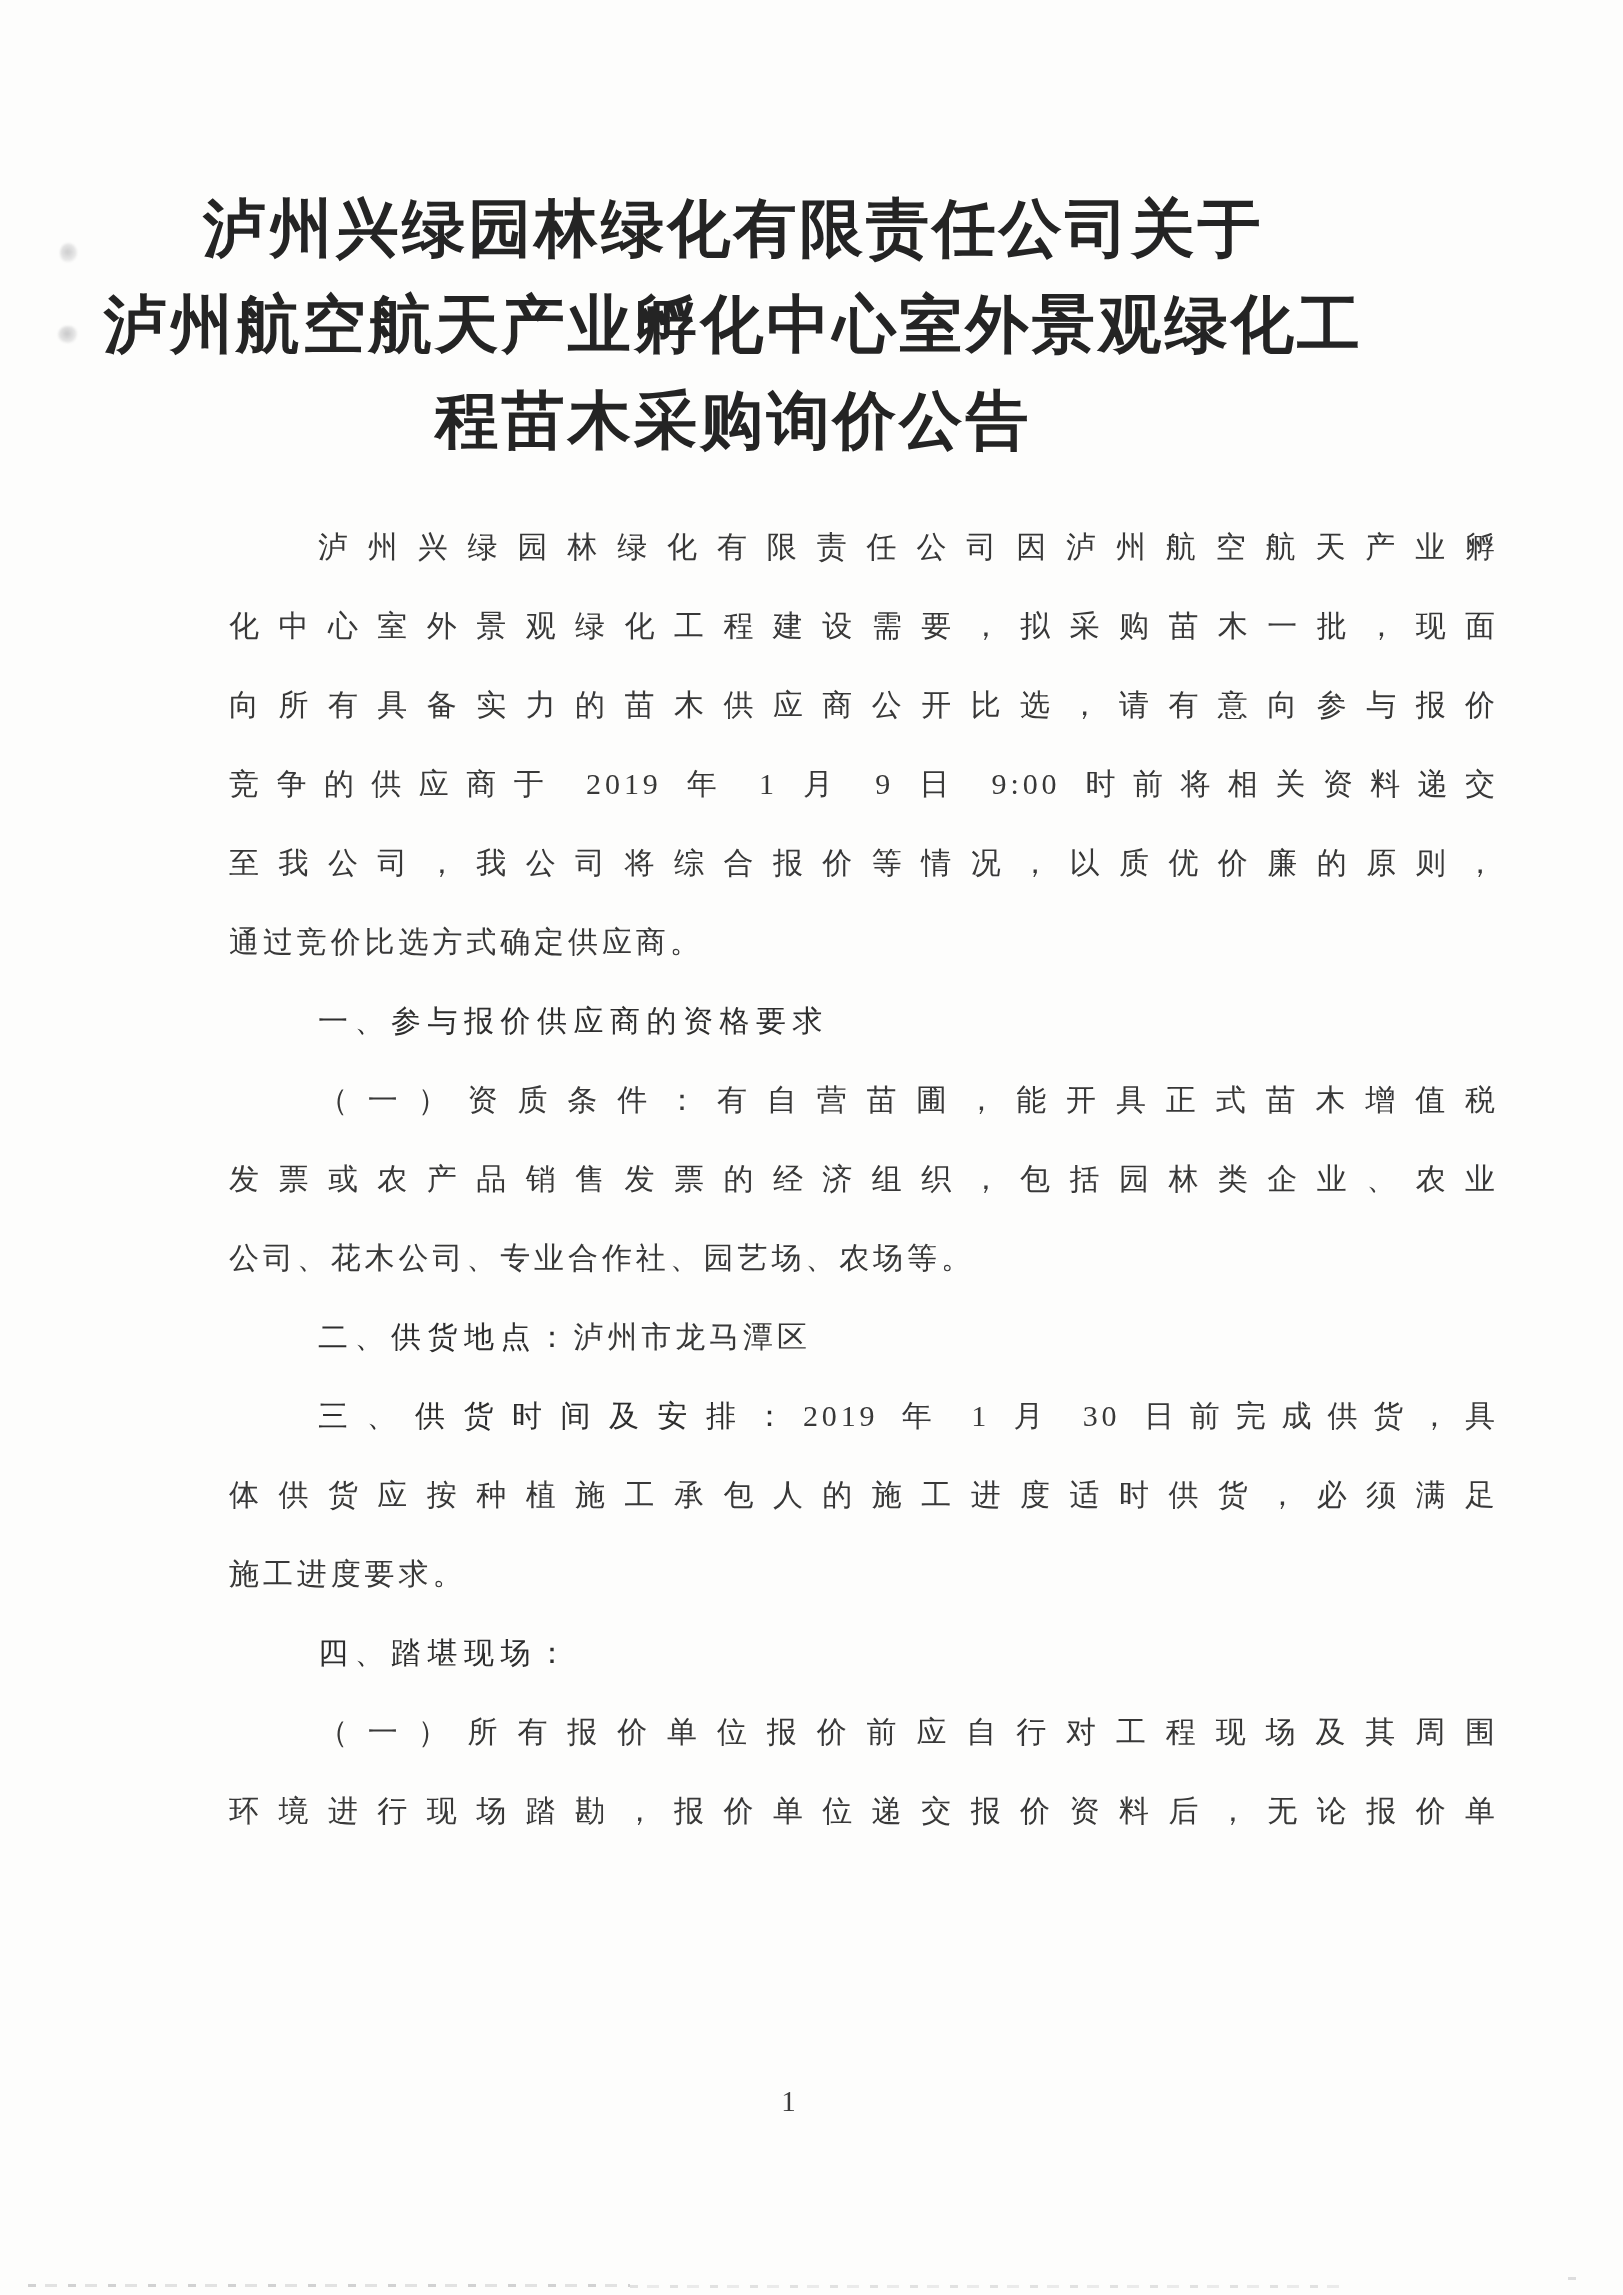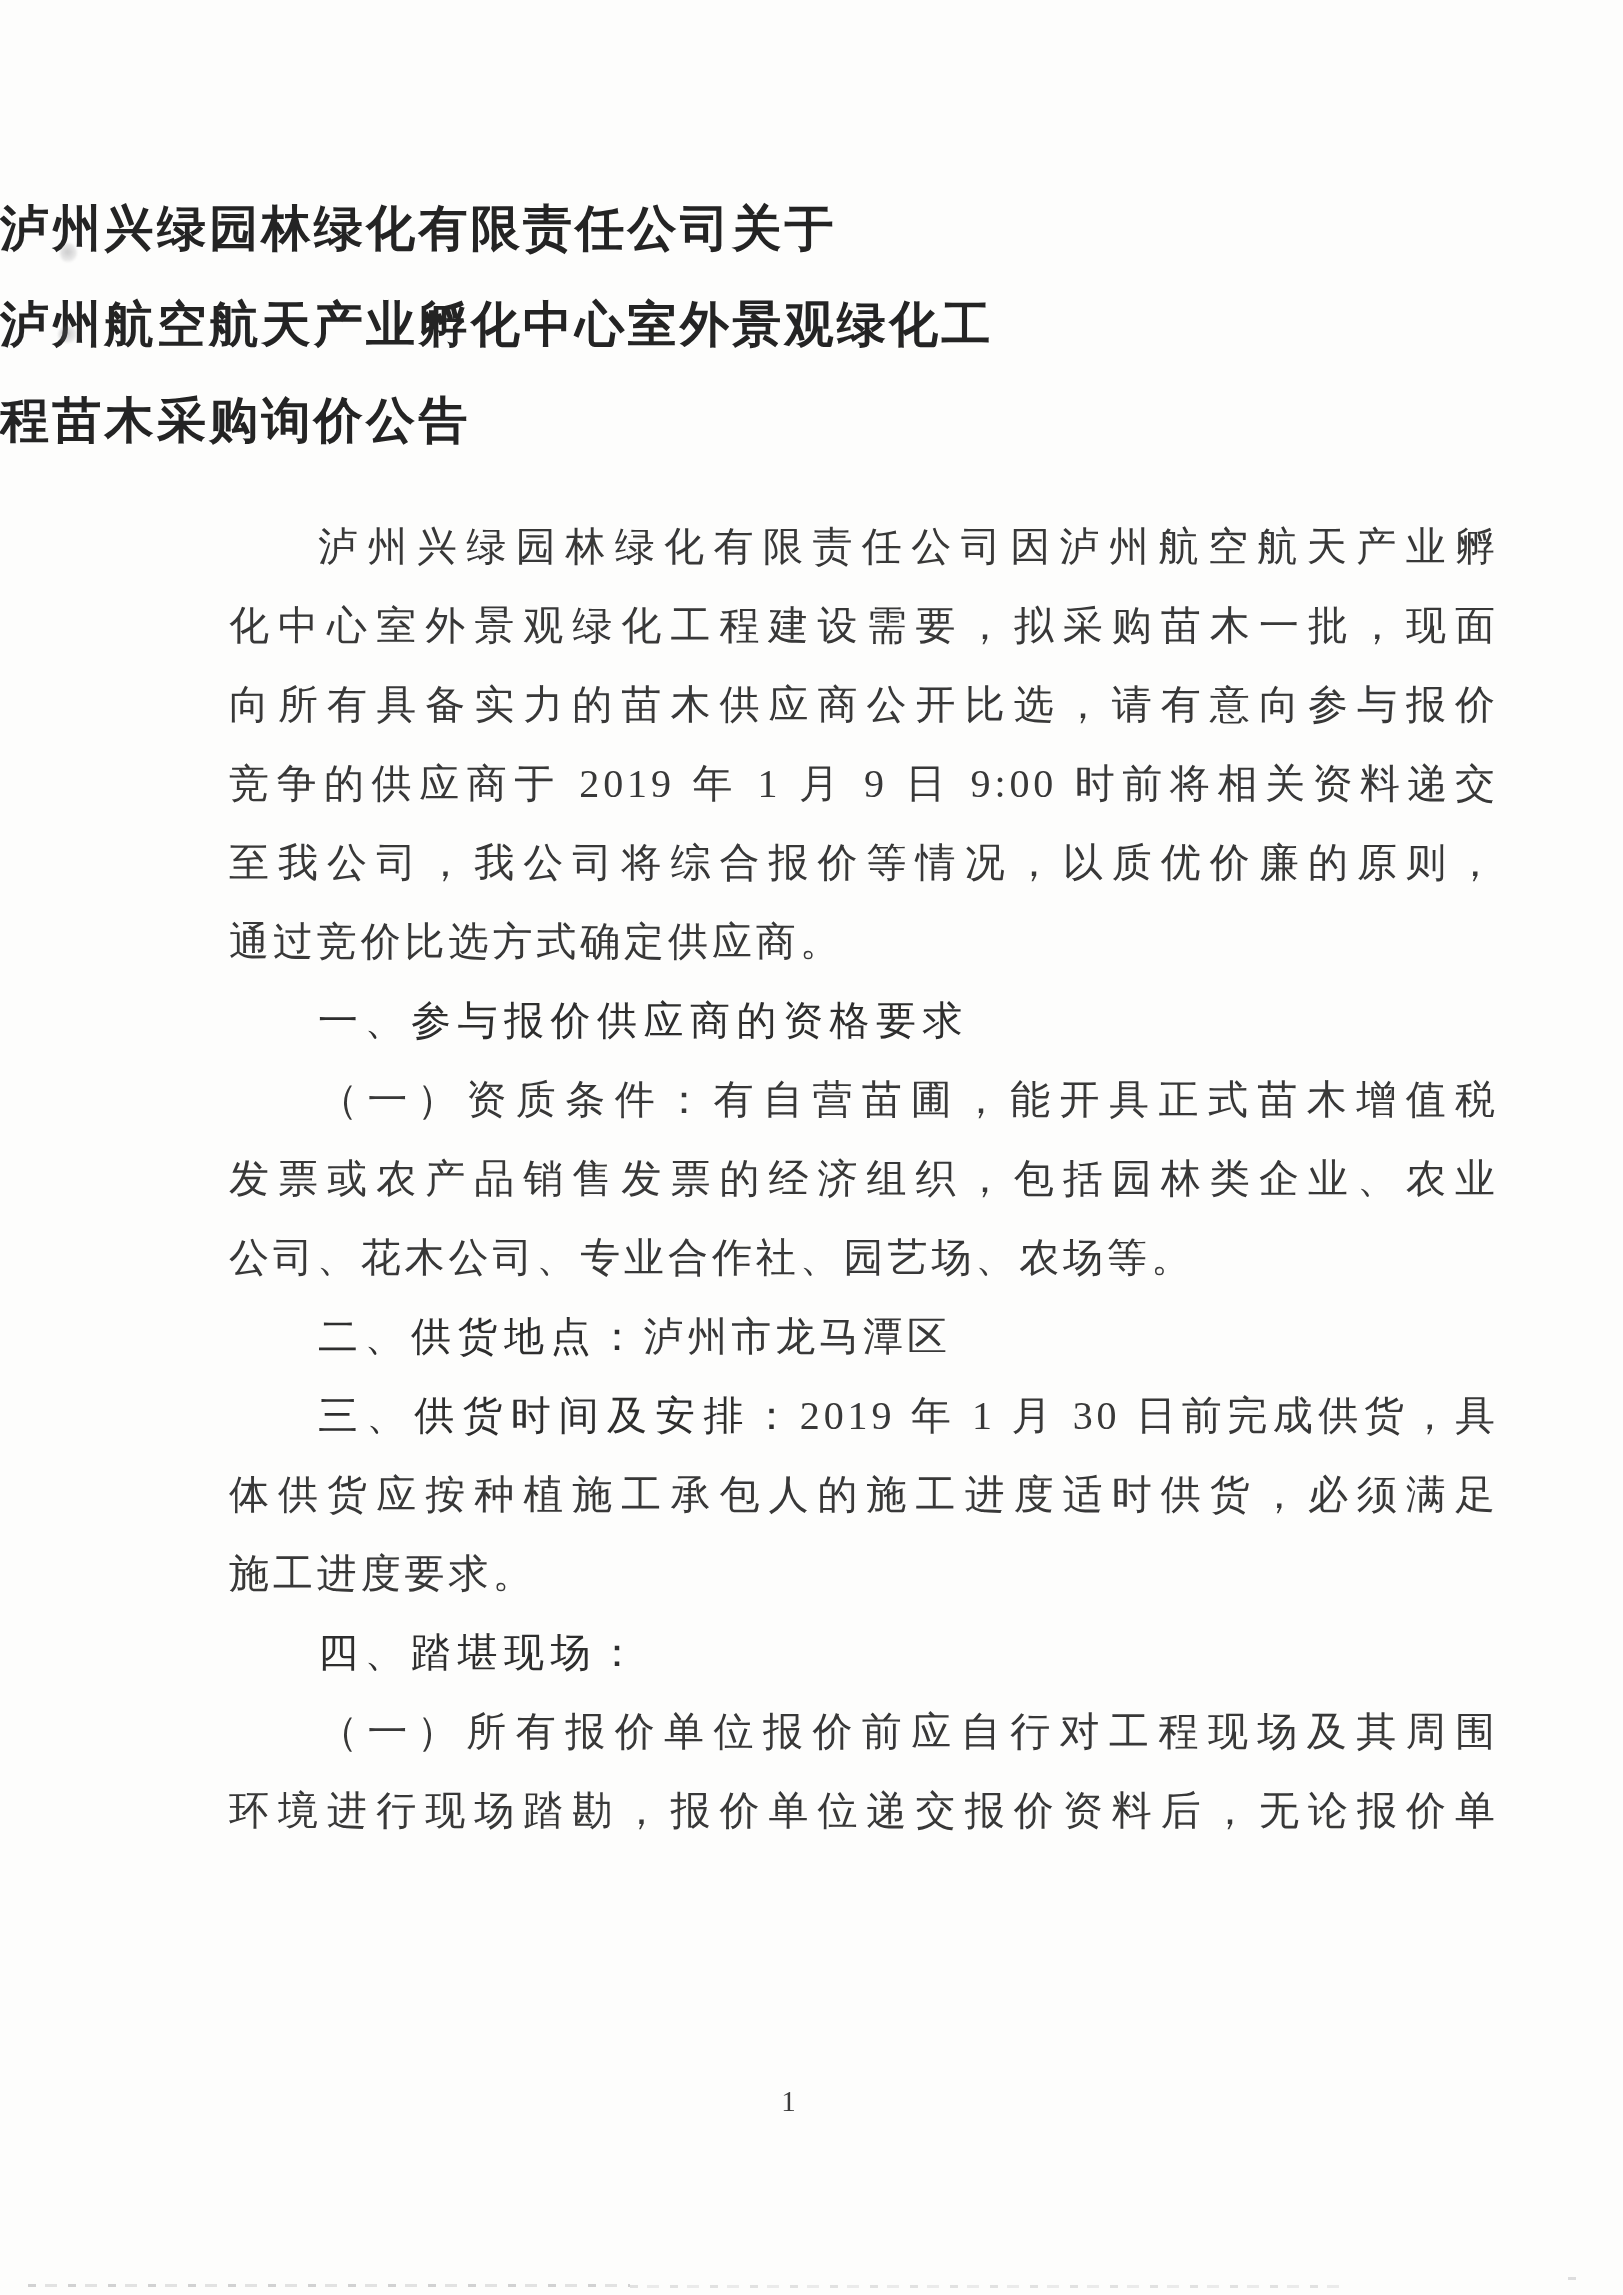--- a/index.html
+++ b/index.html
@@ -9,38 +9,39 @@
     background:#fdfdfc;
     overflow:hidden;
     font-family:"Liberation Serif", serif;
     color:#353535;
   }
   
   .title{
     position:absolute;
     top:181px;left:0;right:0;
     padding-right:156px;
+    text-align:center;
     font-family:"Liberation Serif", serif;
     font-weight:700;
-    font-size:49px;
+    font-size:63px;
     line-height:96px;
     letter-spacing:3.3px;
     color:#242424;
   }
   
   .body{
     position:absolute;
     top:507px;
     left:229px;
     right:124px;
   }
   .ln{
     height:79px;
     line-height:79px;
-    font-size:40px;
+    font-size:30px;
     letter-spacing:3.9px;
     white-space:nowrap;
     text-align:left;
     color:#383838;
   }
   .ln.just{
     white-space:normal;
     text-align:justify;
     text-align-last:justify;
     text-justify:inter-character;

